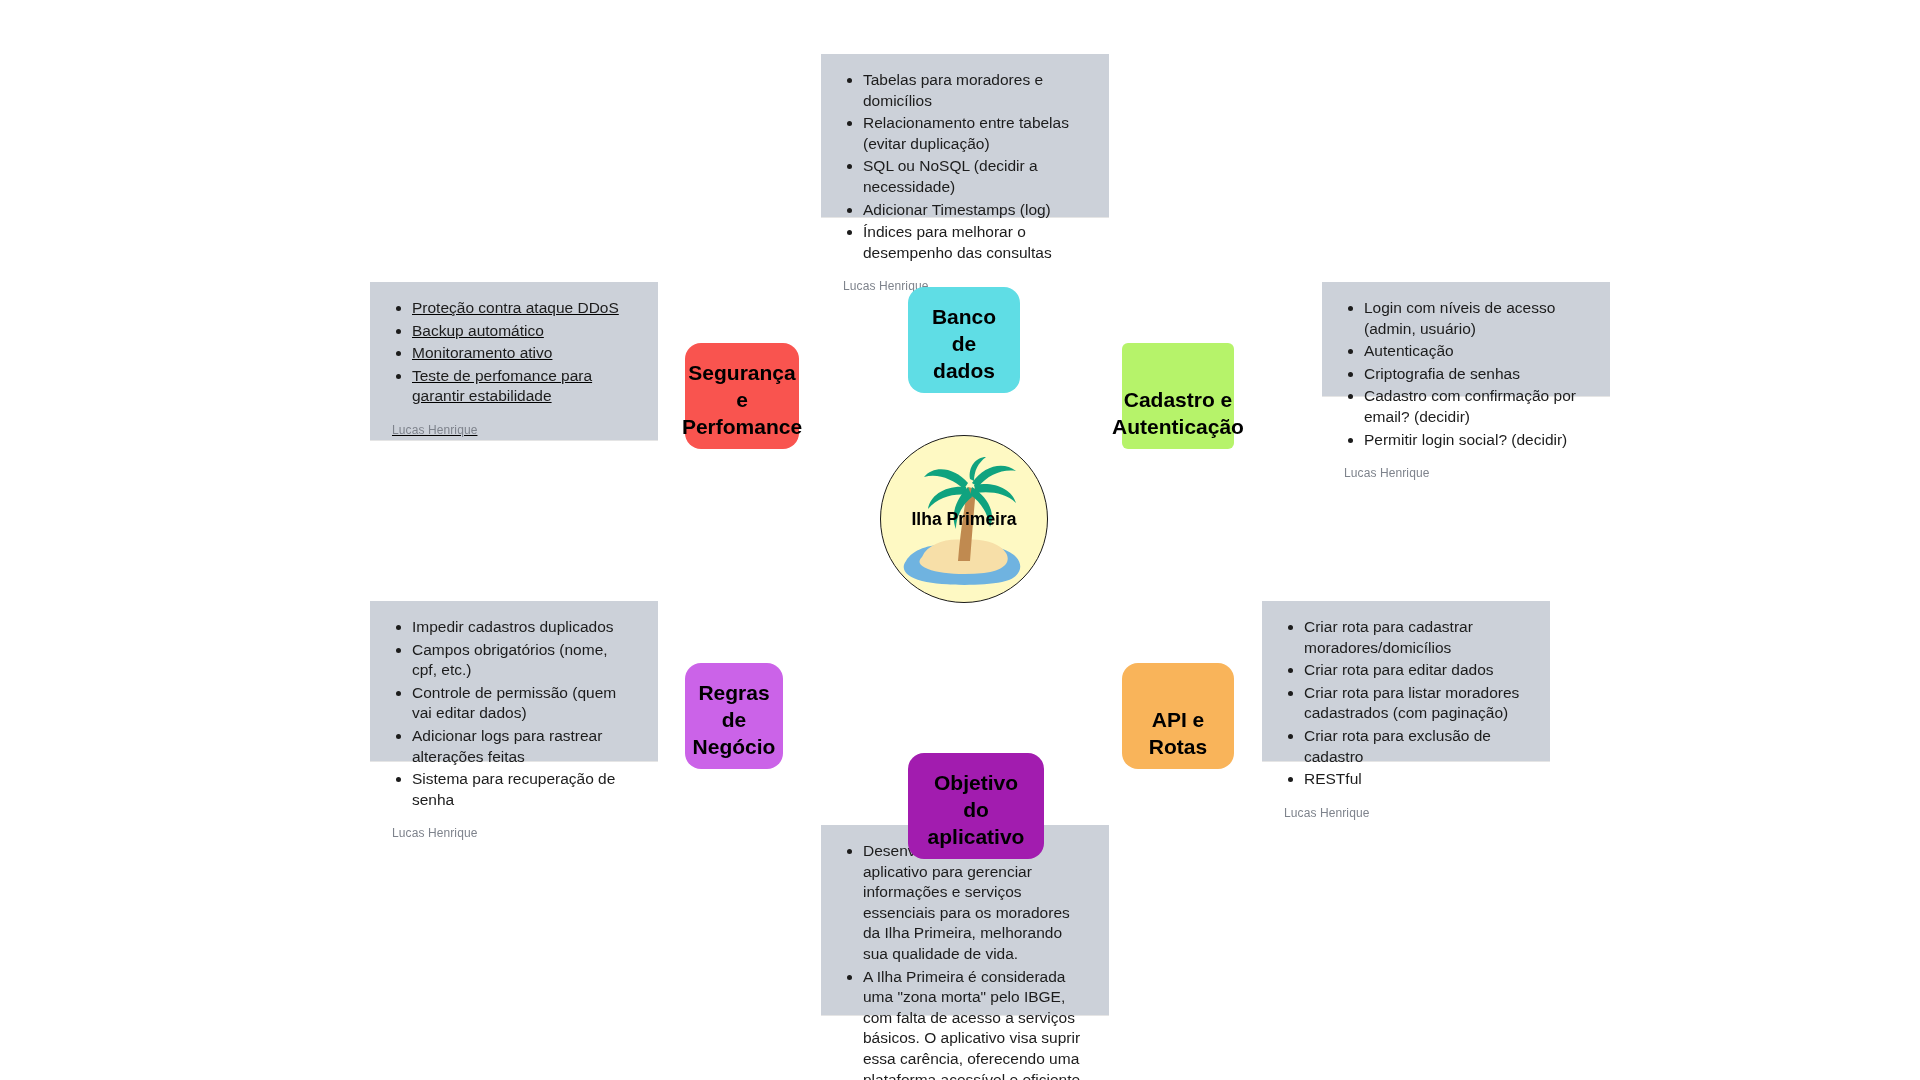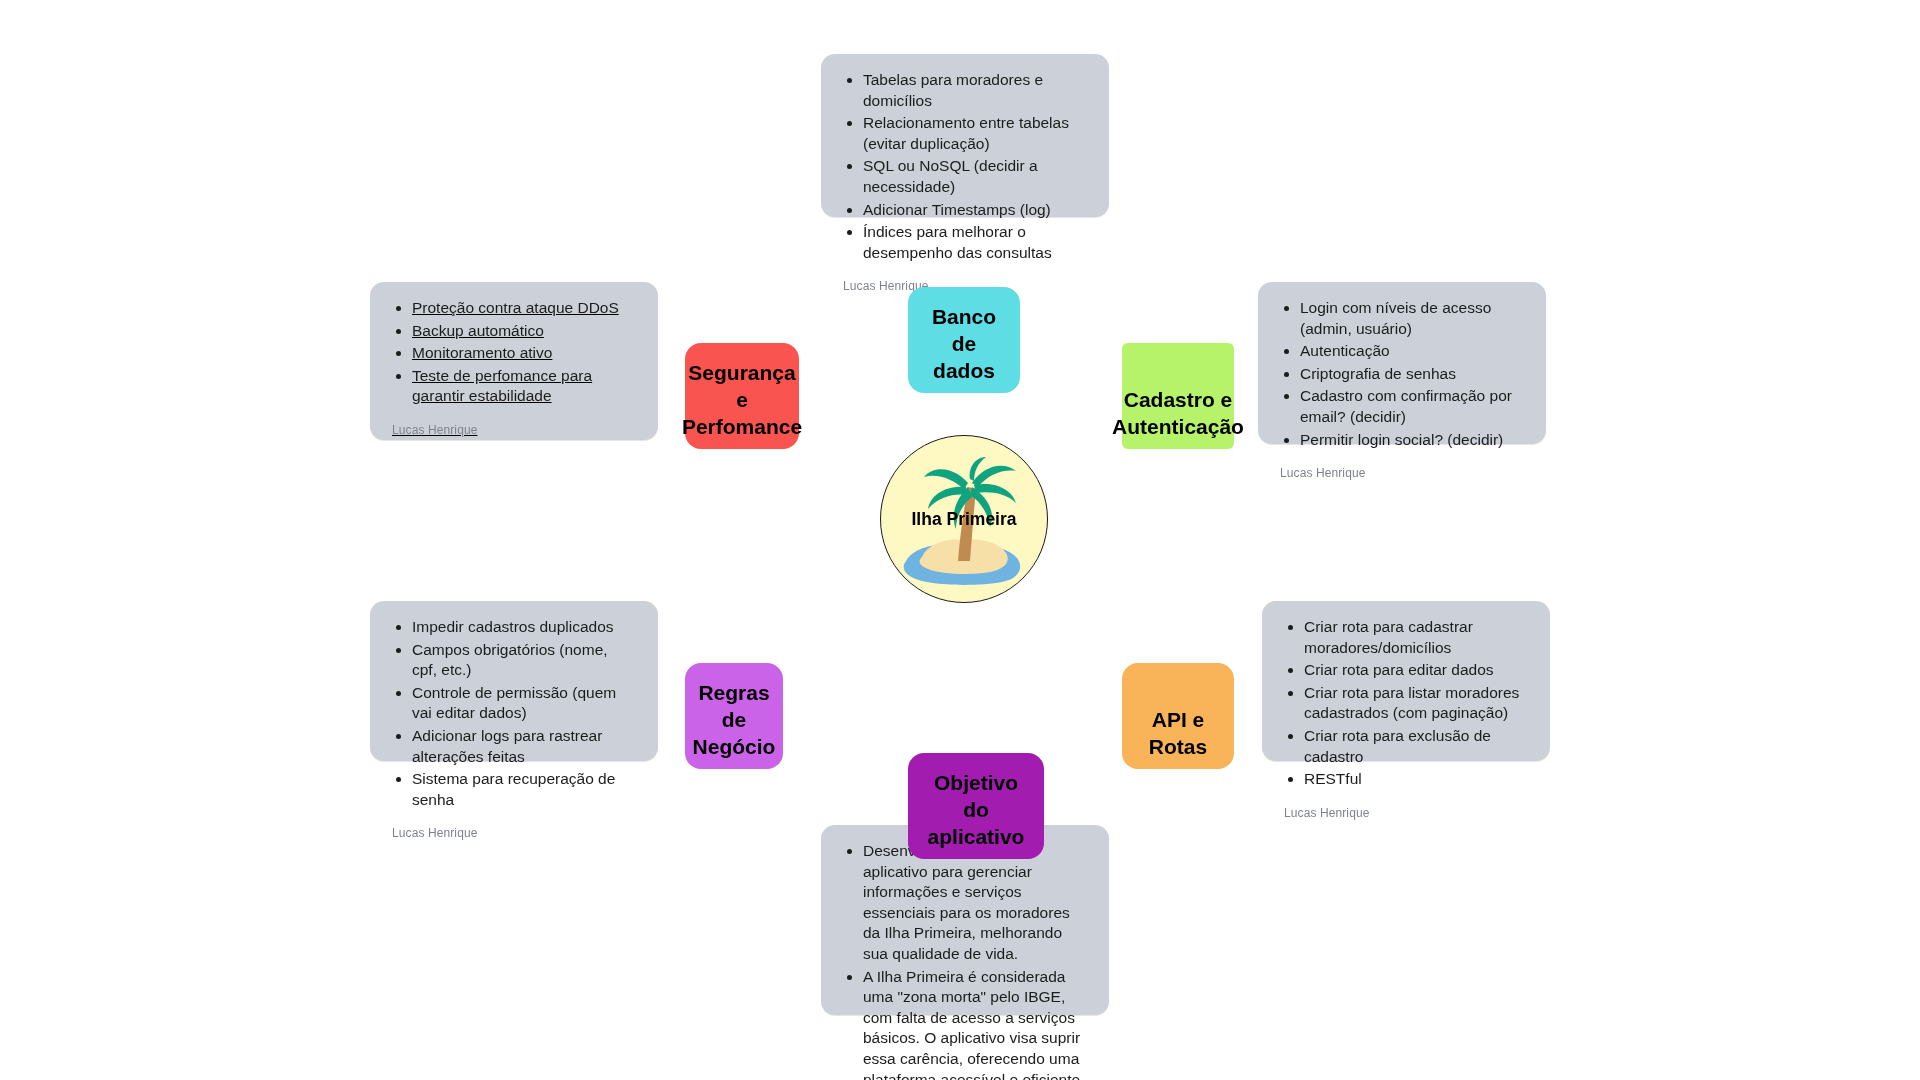--- a/index.html
+++ b/index.html
@@ -18,21 +18,21 @@
     position: relative;
     width: 1920px;
     height: 1080px;
     background: #ffffff;
   }
 
   
   .note-card {
     position: absolute;
     background: #ccd1d9;
-    border-radius: 14px;
+    border-radius: 0;
     padding: 16px 22px 10px 22px;
     display: flex;
     flex-direction: column;
     box-shadow: 0 1px 0 rgba(0,0,0,0.10);
   }
   .note-card::after {
     content: "";
     position: absolute;
     left: 9px;
     right: 9px;
@@ -129,21 +129,21 @@
       </div>
       <div class="note-card" id="note-seguranca-e-perfomance" style="left: 370px; top: 282px; width: 288px; height: 158px; text-decoration: underline;">
         <ul class="note-list">
           <li>Proteção contra ataque DDoS</li>
           <li>Backup automático</li>
           <li>Monitoramento ativo</li>
           <li>Teste de perfomance para garantir estabilidade</li>
         </ul>
         <div class="note-author">Lucas Henrique</div>
       </div>
-      <div class="note-card" id="note-cadastro-e-autenticacao" style="left: 1258px; top: 282px; width: 288px; height: 162px;">
+      <div class="note-card" id="note-cadastro-e-autenticacao" style="left: 1322px; top: 282px; width: 288px; height: 114px;">
         <ul class="note-list">
           <li>Login com níveis de acesso (admin, usuário)</li>
           <li>Autenticação</li>
           <li>Criptografia de senhas</li>
           <li>Cadastro com confirmação por email? (decidir)</li>
           <li>Permitir login social? (decidir)</li>
         </ul>
         <div class="note-author">Lucas Henrique</div>
       </div>
       <div class="note-card" id="note-regras-de-negocio" style="left: 370px; top: 601px; width: 288px; height: 160px;">

